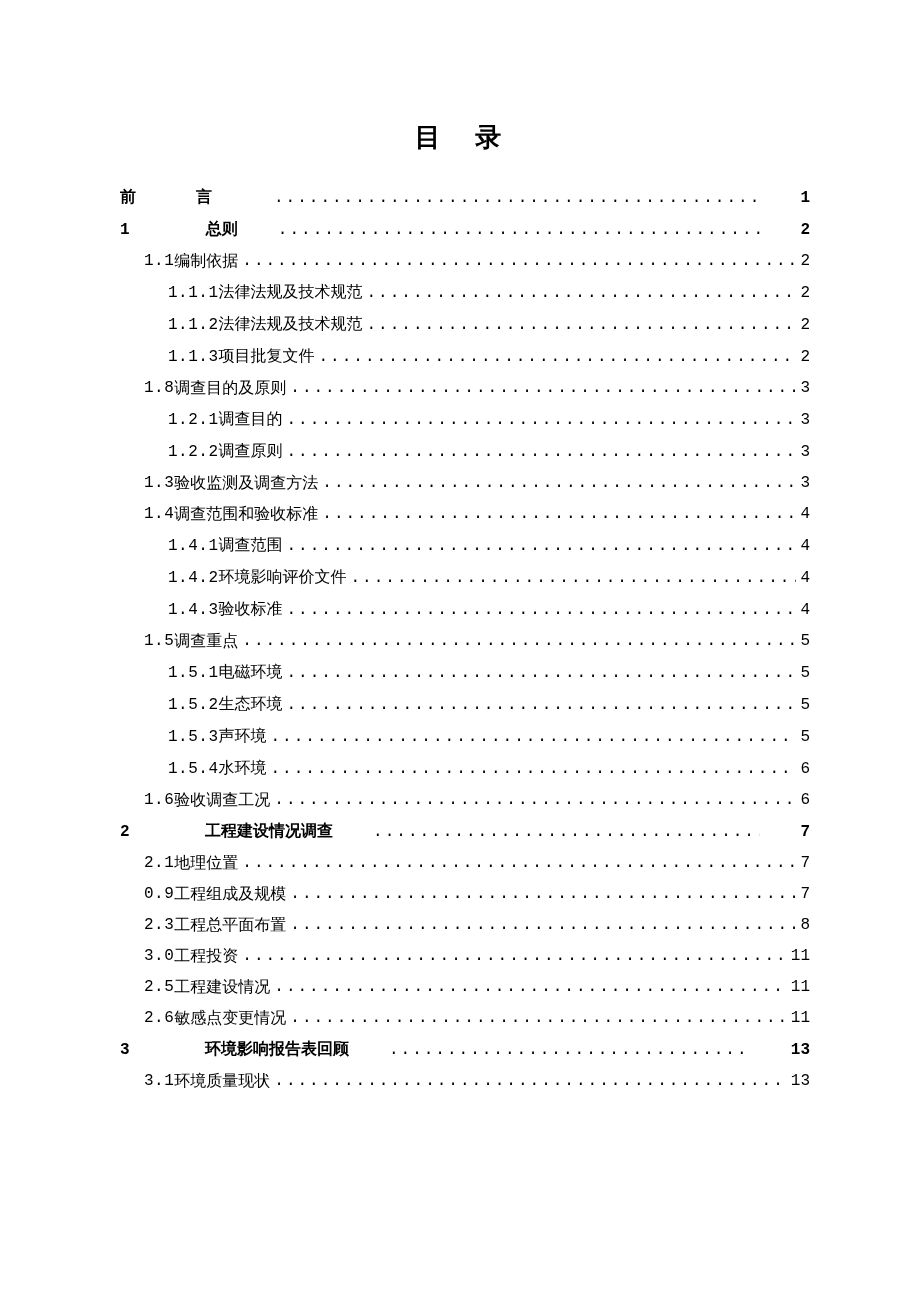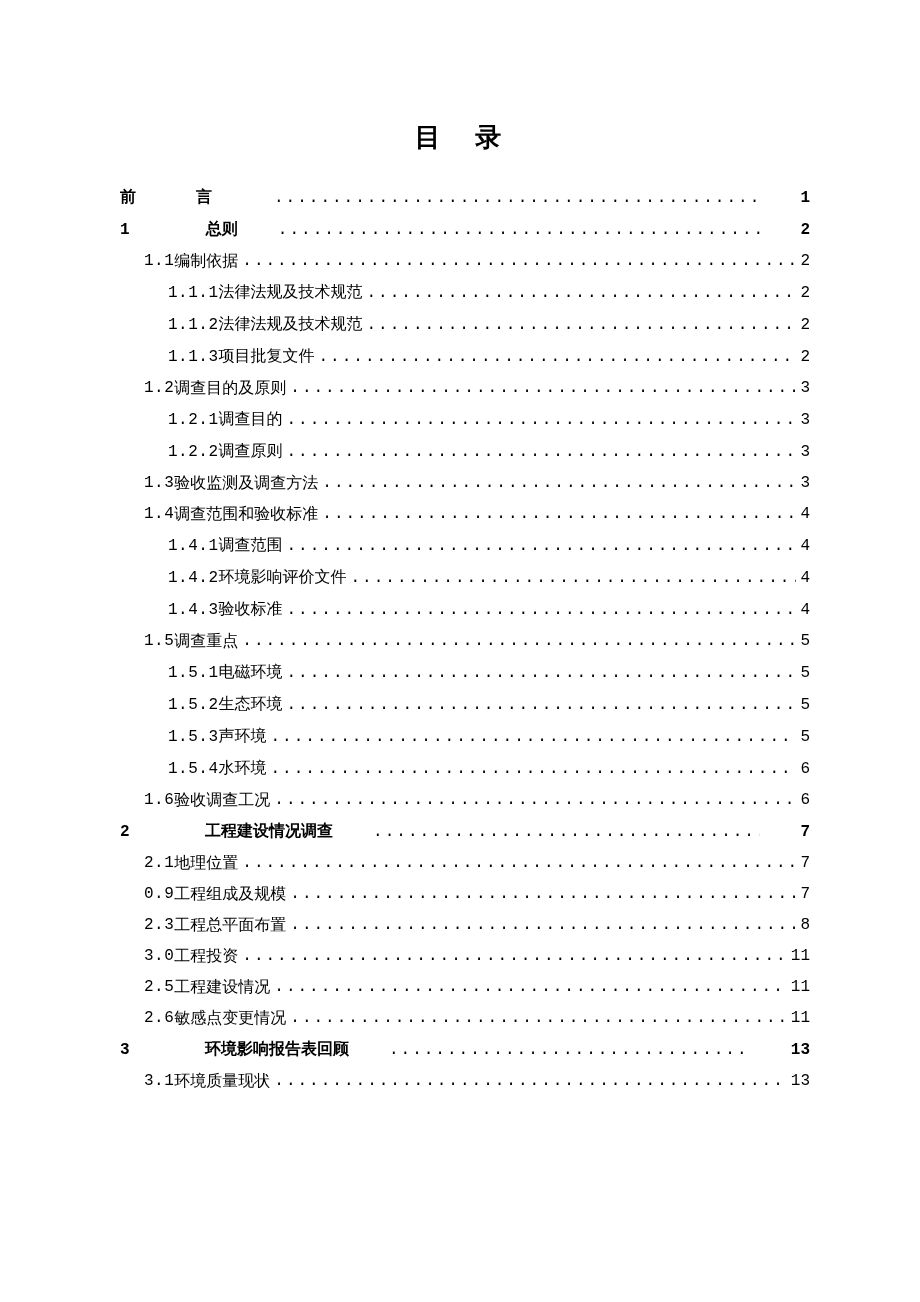--- a/index.html
+++ b/index.html
@@ -102,21 +102,21 @@
         <span class="dots">........................................................................................................................................................................................................</span>
         <span class="page-no">2</span>
       </div>
       <div class="toc-row lvl-2">
         <span class="num">1.1.3</span>
         <span class="label">项目批复文件</span>
         <span class="dots">........................................................................................................................................................................................................</span>
         <span class="page-no">2</span>
       </div>
       <div class="toc-row lvl-1">
-        <span class="num">1.2</span>
+        <span class="num">1.8</span>
         <span class="label">调查目的及原则</span>
         <span class="dots">........................................................................................................................................................................................................</span>
         <span class="page-no">3</span>
       </div>
       <div class="toc-row lvl-2">
         <span class="num">1.2.1</span>
         <span class="label">调查目的</span>
         <span class="dots">........................................................................................................................................................................................................</span>
         <span class="page-no">3</span>
       </div>

